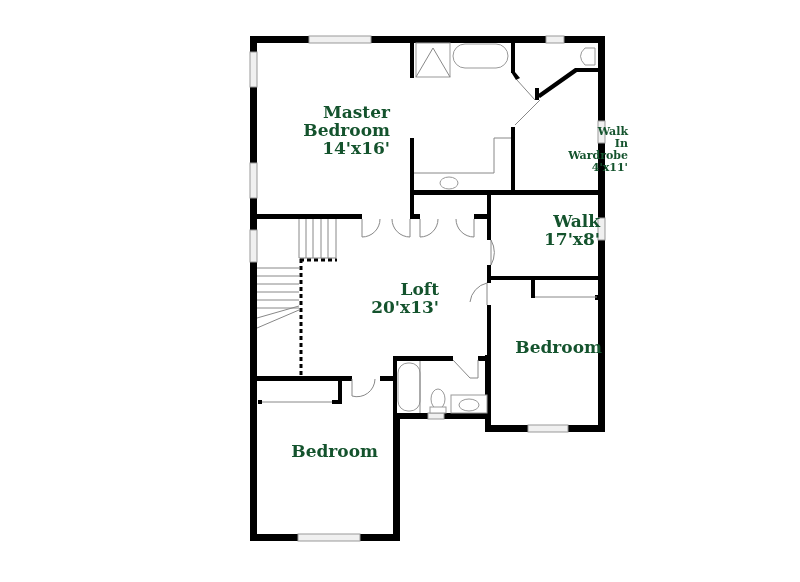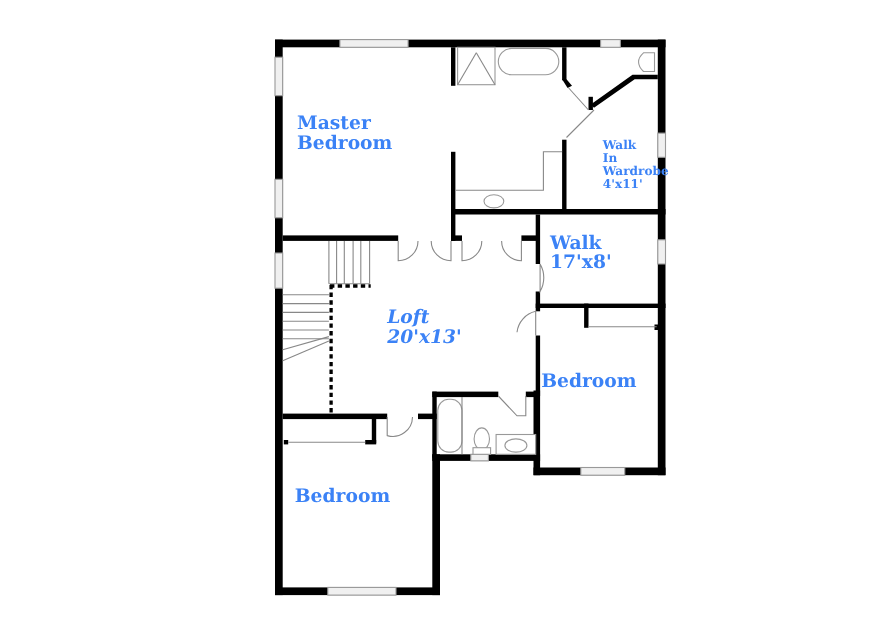--- a/index.html
+++ b/index.html
@@ -2,21 +2,21 @@
 <html><head>
 <meta charset="utf-8">
 <style>
   html, body { margin: 0; padding: 0; background: #ffffff; }
   body { width: 800px; height: 582px; position: relative; overflow: hidden; }
   #plan { position: absolute; left: 0; top: 0; width: 800px; height: 582px; }
   .wall { fill: #000; }
   .thin { stroke: #888; stroke-width: 1; fill: none; }
   .fixture { stroke: #999; stroke-width: 1; fill: #fff; }
   .win { fill: #f0f0f0; stroke: #999; stroke-width: 1; }
-  .label { position: absolute; font-family: "DejaVu Serif", "Liberation Serif", serif; font-weight: bold; color: #3b82f6; text-align: left; line-height: 1.05; }
+  .label { position: absolute; font-family: "DejaVu Serif", "Liberation Serif", serif; font-weight: bold; color: #14532d; text-align: right; line-height: 1.05; }
   .l-big { font-size: 17px; }
   .l-small { font-size: 11px; line-height: 1.1; }
 </style>
 </head>
 <body>
 
 <svg id="plan" viewBox="0 0 800 582" xmlns="http://www.w3.org/2000/svg">
 
   <g>
 
@@ -144,35 +144,36 @@
     <path d="M453,360 L470,378 L478,378 L478,360"></path>
     <path d="M352,379 L352,396 A18,18 0 0 0 375,379"></path>
     <path d="M517,80 L535,100"></path>
     <path d="M540,100 L515,125"></path>
   </g>
 </svg>
 
 <div class="label l-big" style="left:270px; top:104px; width:120px;">
   <div>Master</div>
   <div>Bedroom</div>
+  <div>14'x16'</div>
 </div>
 
 <div class="label l-small" style="left:548px; top:126px; width:80px;">
   <div>Walk</div>
   <div>In</div>
   <div>Wardrobe</div>
   <div>4'x11'</div>
 </div>
 
 <div class="label l-big" style="left:500px; top:213px; width:100px;">
   <div>Walk</div>
   <div>17'x8'</div>
 </div>
 
-<div class="label l-big" style="left:352px; top:281px; width:100px;font-style:italic;">
+<div class="label l-big" style="left:339px; top:281px; width:100px;">
   <div>Loft</div>
   <div>20'x13'</div>
 </div>
 
 <div class="label l-big" style="left:492px; top:339px; width:110px;">
   <div>Bedroom</div>
 </div>
 
 <div class="label l-big" style="left:268px; top:443px; width:110px;">
   <div>Bedroom</div>

